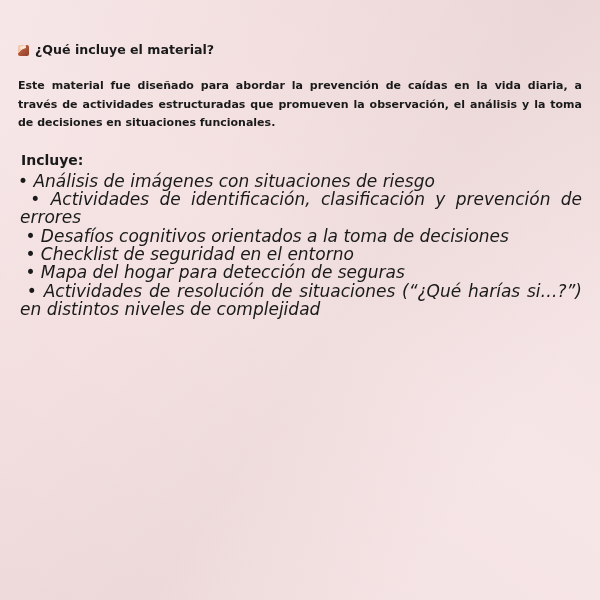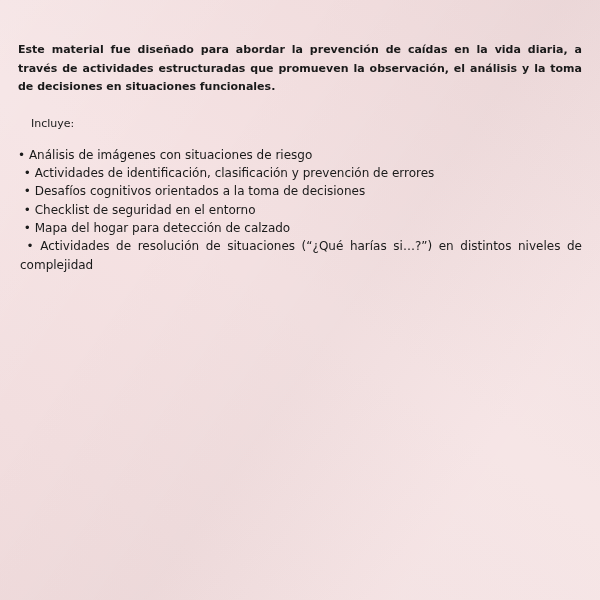--- a/index.html
+++ b/index.html
@@ -36,51 +36,56 @@
       background: #fbe6d8; transform: rotate(-20deg); border-radius: 1px;
     }
     .intro {
       font-weight: bold;
       font-size: 11px;
       line-height: 18.5px;
       text-align: justify;
       margin: 0 0 18px 0;
     }
     .includes-label {
-      font-size: 11px; line-height: 18.3px; margin: 13px;
+      font-size: 14px; line-height: 18.3px; margin: 3px; font-weight: bold;
     }
     .list { margin: 0; padding: 0; list-style: none; }
     .list li {
-      font-size: 12px;
+      font-size: 17px;
       line-height: 18.3px;
       text-align: justify;
+      font-style: italic;
     }
     .list li.first { padding-left: 0; }
     .list li.indent { padding-left: 2px; }
     .spacer { height: 18px; }
     .objective {
       font-weight: bold;
       font-size: 12.6px;
       line-height: 18.5px;
       text-align: justify;
       margin: 0;
     }
   </style>
 </head>
 <body>
 
 <div class="content">
+  <div class="heading">
+    <span class="box-icon"></span>
+    <span>¿Qué incluye el material?</span>
+  </div>
 
   <p class="intro">Este material fue diseñado para abordar la prevención de caídas en la vida diaria, a través de actividades estructuradas que promueven la observación, el análisis y la toma de decisiones en situaciones funcionales.</p>
 
   <p class="includes-label">Incluye:</p>
   <ul class="list">
     <li class="first"><span>•</span> <span>Análisis de imágenes con situaciones de riesgo</span></li>
     <li class="indent">&nbsp;<span>•</span> <span>Actividades de identificación, clasificación y prevención de errores</span></li>
     <li class="indent">&nbsp;<span>•</span> <span>Desafíos cognitivos orientados a la toma de decisiones</span></li>
     <li class="indent">&nbsp;<span>•</span> <span>Checklist de seguridad en el entorno</span></li>
-    <li class="indent">&nbsp;<span>•</span> <span>Mapa del hogar para detección de calzado</span></li>
+    <li class="indent">&nbsp;<span>•</span> <span>Mapa del hogar para detección de seguras</span></li>
     <li class="indent">&nbsp;<span>•</span> <span>Actividades de resolución de situaciones (“¿Qué harías si…?”) en distintos niveles de complejidad</span></li>
   </ul>
 
   <div class="spacer"></div>
 
 </div>
 
 </body></html>

